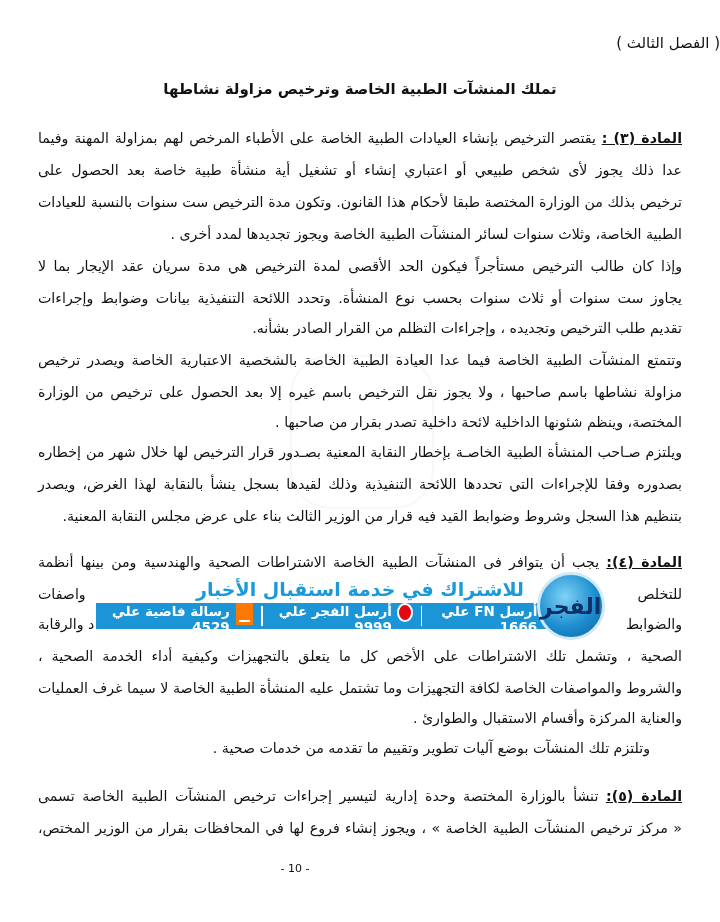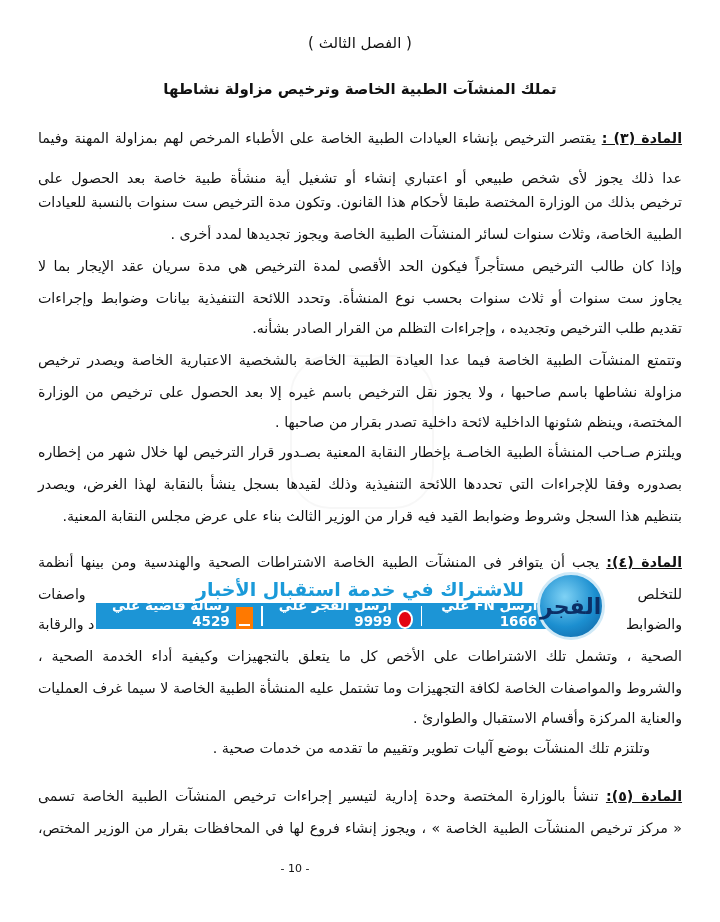--- a/index.html
+++ b/index.html
@@ -1,49 +1,49 @@
 <!DOCTYPE html>
 <html><head>
 <meta charset="utf-8">
 <style>
   html, body { margin: 0; padding: 0; background: #ffffff; }
   body { width: 720px; height: 922px; position: relative; overflow: hidden; font-family: "DejaVu Sans", "Liberation Sans", sans-serif; color: #111; }
   .page { position: absolute; left: 0; top: 0; width: 720px; height: 922px; background: #fff; }
-  .chapter { position: absolute; top: 34px; left: 0; width: 720px; text-align: center; font-size: 15px; direction: rtl; }
+  .chapter { position: absolute; top: 34px; left: 0; width: 720px; text-align: right; font-size: 15px; direction: rtl; }
   .title { position: absolute; top: 80px; left: 0; width: 720px; text-align: center; font-size: 15px; font-weight: bold; direction: rtl; }
   .line { position: absolute; right: 38px; width: 644px; direction: rtl; font-size: 14.2px; line-height: 20px; white-space: nowrap; text-align: justify; text-align-last: justify; }
   .line.last { text-align-last: right; }
   .line.indent { right: 70px; width: 612px; text-align-last: right; }
   .art { font-weight: bold; text-decoration: underline; }
   .watermark { position: absolute; left: 290px; top: 355px; width: 140px; height: 150px; border-radius: 40px; border: 2px solid rgba(0,0,0,0.05); opacity: 0.6; }
   .footer { position: absolute; top: 862px; left: 0; width: 590px; text-align: center; font-size: 11px; }
 
   
   .ad-title { position: absolute; top: 578px; left: 175px; width: 370px; text-align: center; direction: rtl; font-size: 19px; font-weight: bold; color: #1a9ad9; background: #fff; }
   .ad-bar { position: absolute; top: 603px; left: 96px; width: 470px; height: 26px; background: #1c95d6; direction: rtl; display: flex; align-items: center; color: #fff; font-weight: bold; font-size: 13.5px; }
-  .ad-seg { display: flex; align-items: flex-end; padding: 16px 8px; height: 100%; }
+  .ad-seg { display: flex; align-items: flex-start; padding: 16px 8px; height: 100%; }
   .ad-sep { width: 2px; height: 20px; background: #fff; }
   .etisalat { width: 18px; height: 18px; border-radius: 50%; border: 4px solid #b6d334; box-sizing: border-box; margin-left: 5px; background: #1c95d6; }
   .vodafone { width: 19px; height: 19px; border-radius: 50%; background: #e30613; border: 2px solid #fff; box-sizing: border-box; margin-left: 5px; }
   .orange { width: 22px; height: 22px; background: #ff7900; margin-left: 6px; position: relative; }
   .orange::after { content: ""; position: absolute; left: 3px; right: 3px; bottom: 3px; height: 2px; background: #fff; }
   .logo { position: absolute; left: 537px; top: 572px; width: 68px; height: 68px; border-radius: 50%; background: radial-gradient(circle at 40% 35%, #7fd2f5 0%, #1c8fd0 55%, #0d5e9e 100%); border: 3px solid #cfe9f7; box-sizing: border-box; display: flex; align-items: center; justify-content: flex-end; color: #0b2f66; font-weight: bold; font-size: 22px; direction: rtl; }
 </style>
 </head>
 <body>
 
 <div class="page">
 
   <div class="chapter">( الفصل الثالث )</div>
   <div class="title">تملك المنشآت الطبية الخاصة وترخيص مزاولة نشاطها</div>
 
   <div class="watermark"></div>
 
   <div class="line" style="top:128px"><span class="art">المادة (٣) :</span><span> يقتصر الترخيص بإنشاء العيادات الطبية الخاصة على الأطباء المرخص لهم بمزاولة المهنة وفيما</span></div>
-  <div class="line" style="top:168px">عدا ذلك يجوز لأى شخص طبيعي أو اعتباري إنشاء أو تشغيل أية منشأة طبية خاصة بعد الحصول على</div>
+  <div class="line" style="top:160px">عدا ذلك يجوز لأى شخص طبيعي أو اعتباري إنشاء أو تشغيل أية منشأة طبية خاصة بعد الحصول على</div>
   <div class="line" style="top:192px">ترخيص بذلك من الوزارة المختصة طبقا لأحكام هذا القانون. وتكون مدة الترخيص ست سنوات بالنسبة للعيادات</div>
   <div class="line" style="top:256px">وإذا كان طالب الترخيص مستأجراً فيكون الحد الأقصى لمدة الترخيص هي مدة سريان عقد الإيجار بما لا</div>
   <div class="line last" style="top:224px">الطبية الخاصة، وثلاث سنوات لسائر المنشآت الطبية الخاصة ويجوز تجديدها لمدد أخرى .</div>
   <div class="line" style="top:288px">يجاوز ست سنوات أو ثلاث سنوات بحسب نوع المنشأة. وتحدد اللائحة التنفيذية بيانات وضوابط وإجراءات</div>
   <div class="line last" style="top:318px">تقديم طلب الترخيص وتجديده ، وإجراءات التظلم من القرار الصادر بشأنه.</div>
   <div class="line" style="top:350px">وتتمتع المنشآت الطبية الخاصة فيما عدا العيادة الطبية الخاصة بالشخصية الاعتبارية الخاصة ويصدر ترخيص</div>
   <div class="line" style="top:382px">مزاولة نشاطها باسم صاحبها ، ولا يجوز نقل الترخيص باسم غيره إلا بعد الحصول على ترخيص من الوزارة</div>
   <div class="line last" style="top:412px">المختصة، وينظم شئونها الداخلية لائحة داخلية تصدر بقرار من صاحبها .</div>
   <div class="line" style="top:442px">ويلتزم صـاحب المنشأة الطبية الخاصـة بإخطار النقابة المعنية بصـدور قرار الترخيص لها خلال شهر من إخطاره</div>
   <div class="line" style="top:474px">بصدوره وفقا للإجراءات التي تحددها اللائحة التنفيذية وذلك لقيدها بسجل ينشأ بالنقابة لهذا الغرض، ويصدر</div>

